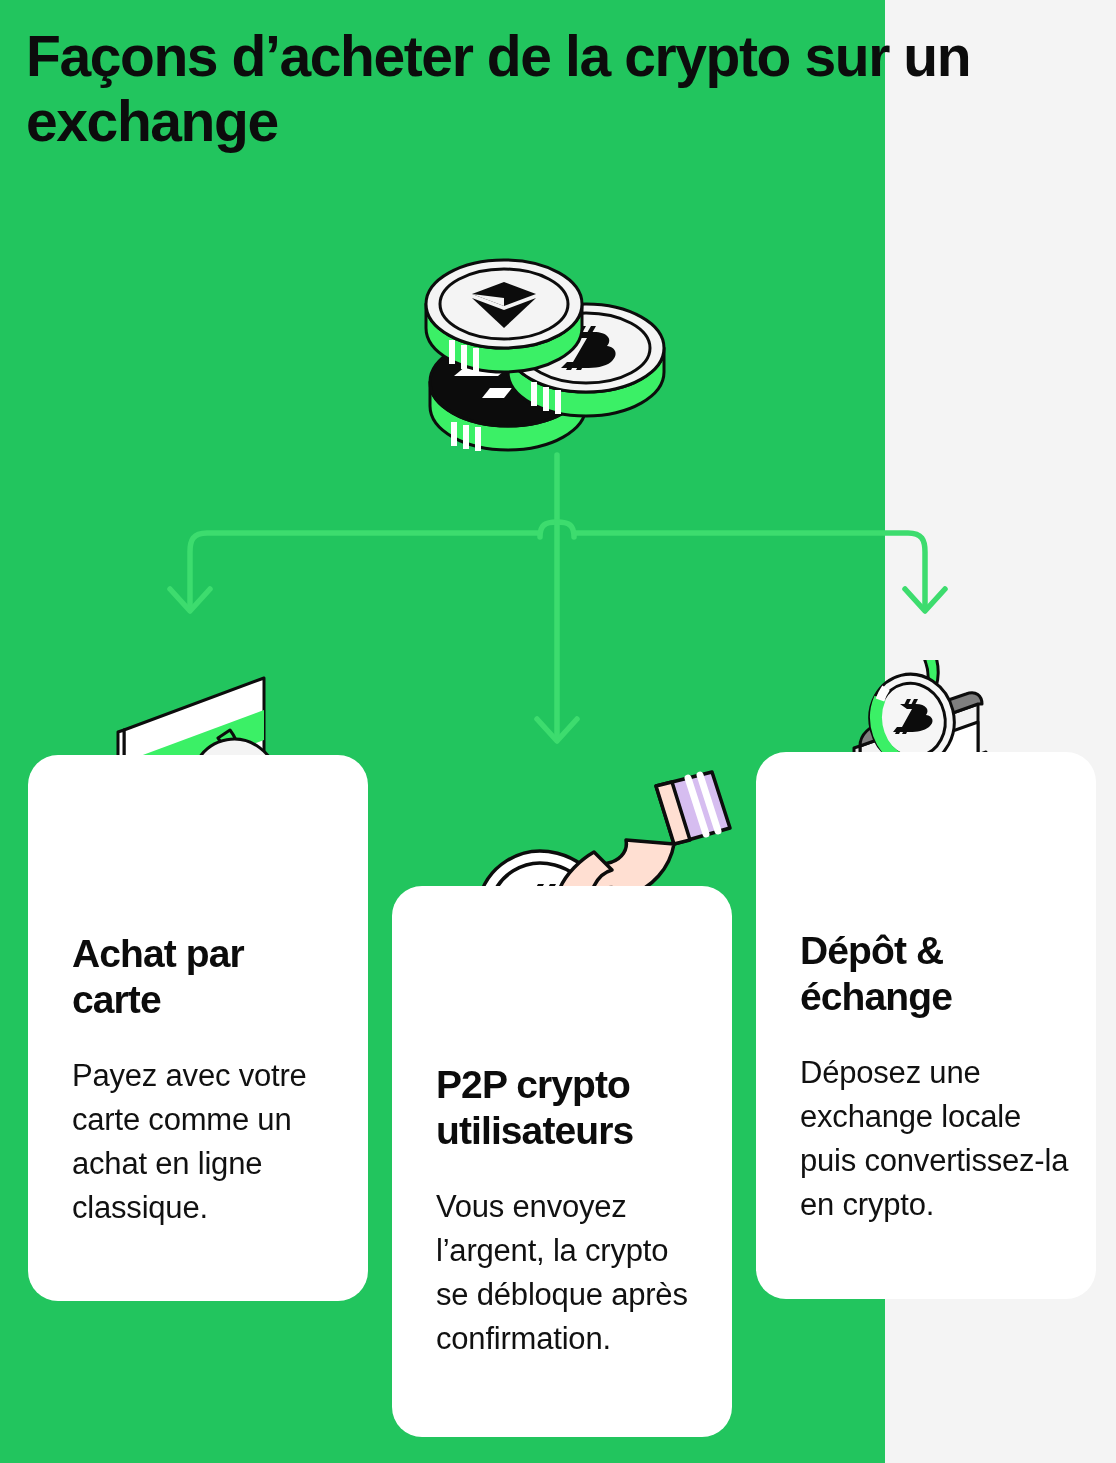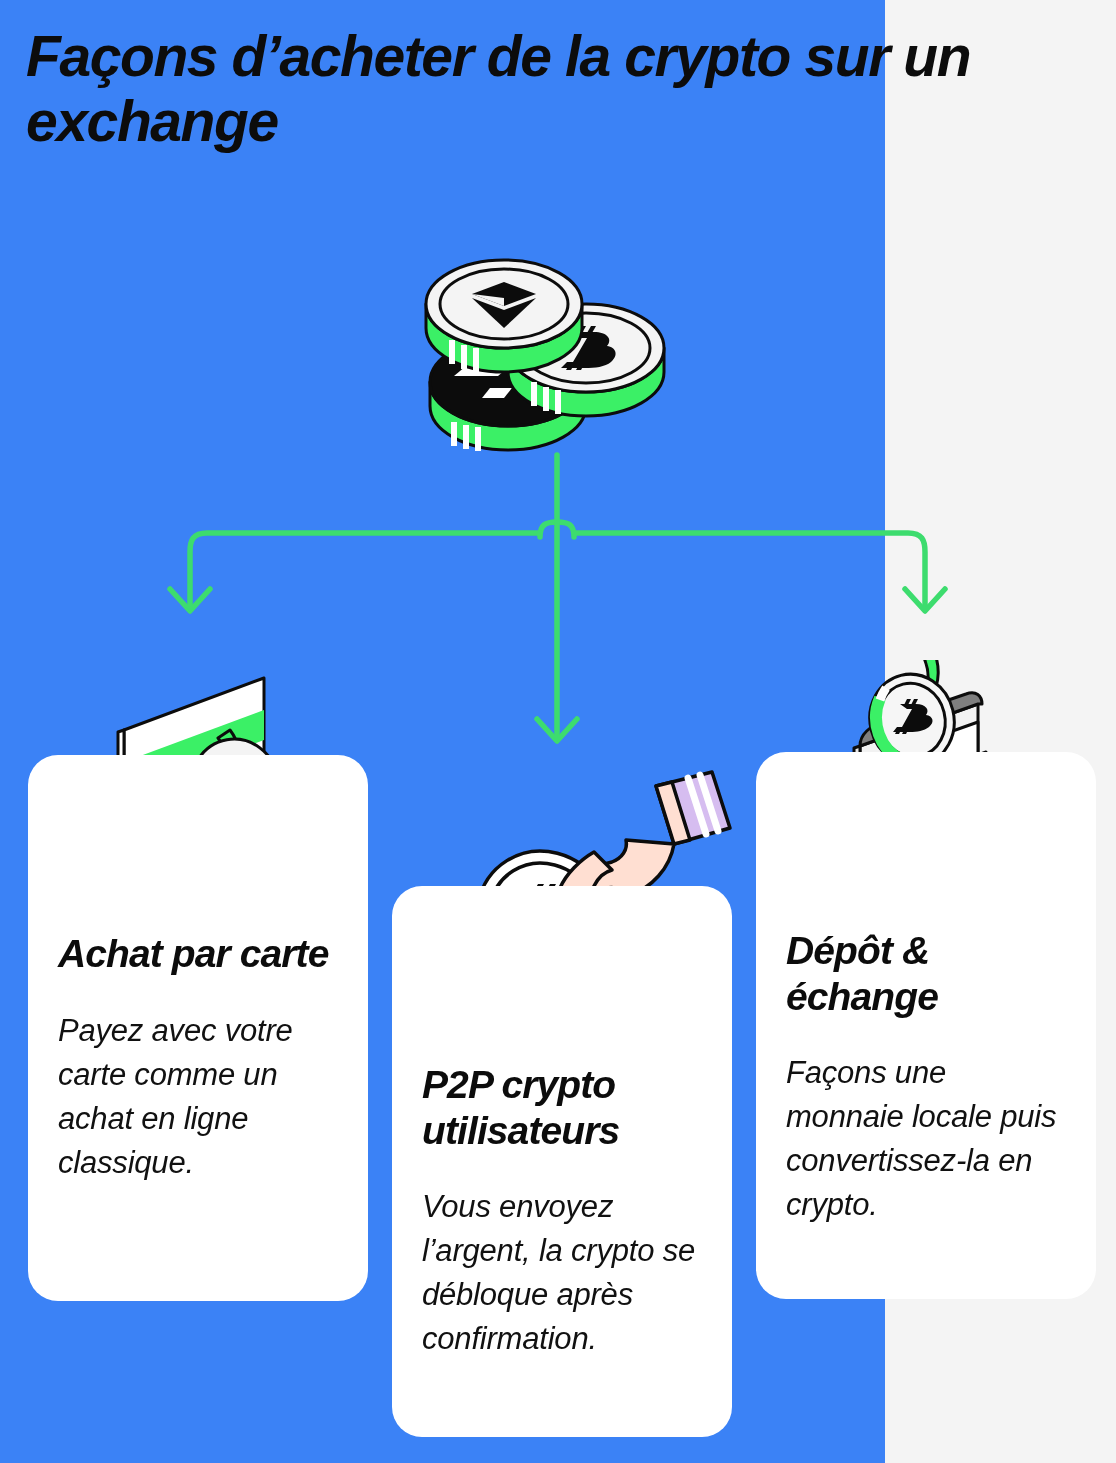--- a/index.html
+++ b/index.html
@@ -2,21 +2,21 @@
 <html><head>
 <meta charset="utf-8">
 <style>
   * { margin:0; padding:0; box-sizing:border-box; }
   html, body {
     width:1116px; height:1463px;
     background:#f4f4f4;
     font-family:"Liberation Sans", sans-serif;
     overflow:hidden;
   }
-  #stage { position:relative; width:885px; height:1463px; background:#3b82f6;font-style:italic; }
+  #stage { position:relative; width:885px; height:1463px; background:#22c55e; }
 
   
   .title {
     position:absolute; left:26px; top:24px; width:1060px;
     font-size:57px; font-weight:700; line-height:1.14;
     letter-spacing:-1.4px; color:#0c0c0c;
   }
 
   
   .connector { position:absolute; left:0; top:0; width:1116px; height:790px; }
@@ -29,21 +29,21 @@
   #wallet-illus  { left:800px; top:660px;  width:272px; height:240px; }
 
   
   .card {
     position:absolute; background:#ffffff; border-radius:30px;
   }
   #card-left   { left:28px;  top:755px;  width:340px; height:546px; }
   #card-mid    { left:392px; top:886px;  width:340px; height:551px; }
   #card-right  { left:756px; top:752px;  width:340px; height:547px; }
 
-  .card-inner { position:absolute; left:30px; right:26px; }
+  .card-inner { position:absolute; left:44px; right:26px; }
   #card-left  .card-inner { top:176px; }
   #card-mid   .card-inner { top:176px; }
   #card-right .card-inner { top:176px; }
 
   .card-title {
     font-size:39px; font-weight:700; line-height:1.17;
     letter-spacing:-0.9px; color:#0c0c0c;
   }
   .card-body {
     margin-top:32px;
@@ -231,17 +231,17 @@
       <path d="M178,154 L216,132 L216,122 L236,122 L236,112 L252,122 L252,158 L232,158 L232,140 L192,164 Z" fill="#3bf066"></path>
 
       <path d="M154,170 L200,162 L208,168 L198,188 L178,190 L178,200 L158,200 L158,184 L152,182 Z" fill="#ffffff"></path>
       <path d="M208,166 L164,192 M154,172 L154,198 h44" fill="none"></path>
     </g>
   </svg>
 
   <div class="card" id="card-right">
     <div class="card-inner">
       <div class="card-title">Dépôt &amp; échange</div>
-      <div class="card-body">Façons une monnaie locale puis convertissez-la en crypto.</div>
+      <div class="card-body">Déposez une exchange locale puis convertissez-la en crypto.</div>
     </div>
   </div>
 
 </div>
 
 </body></html>

